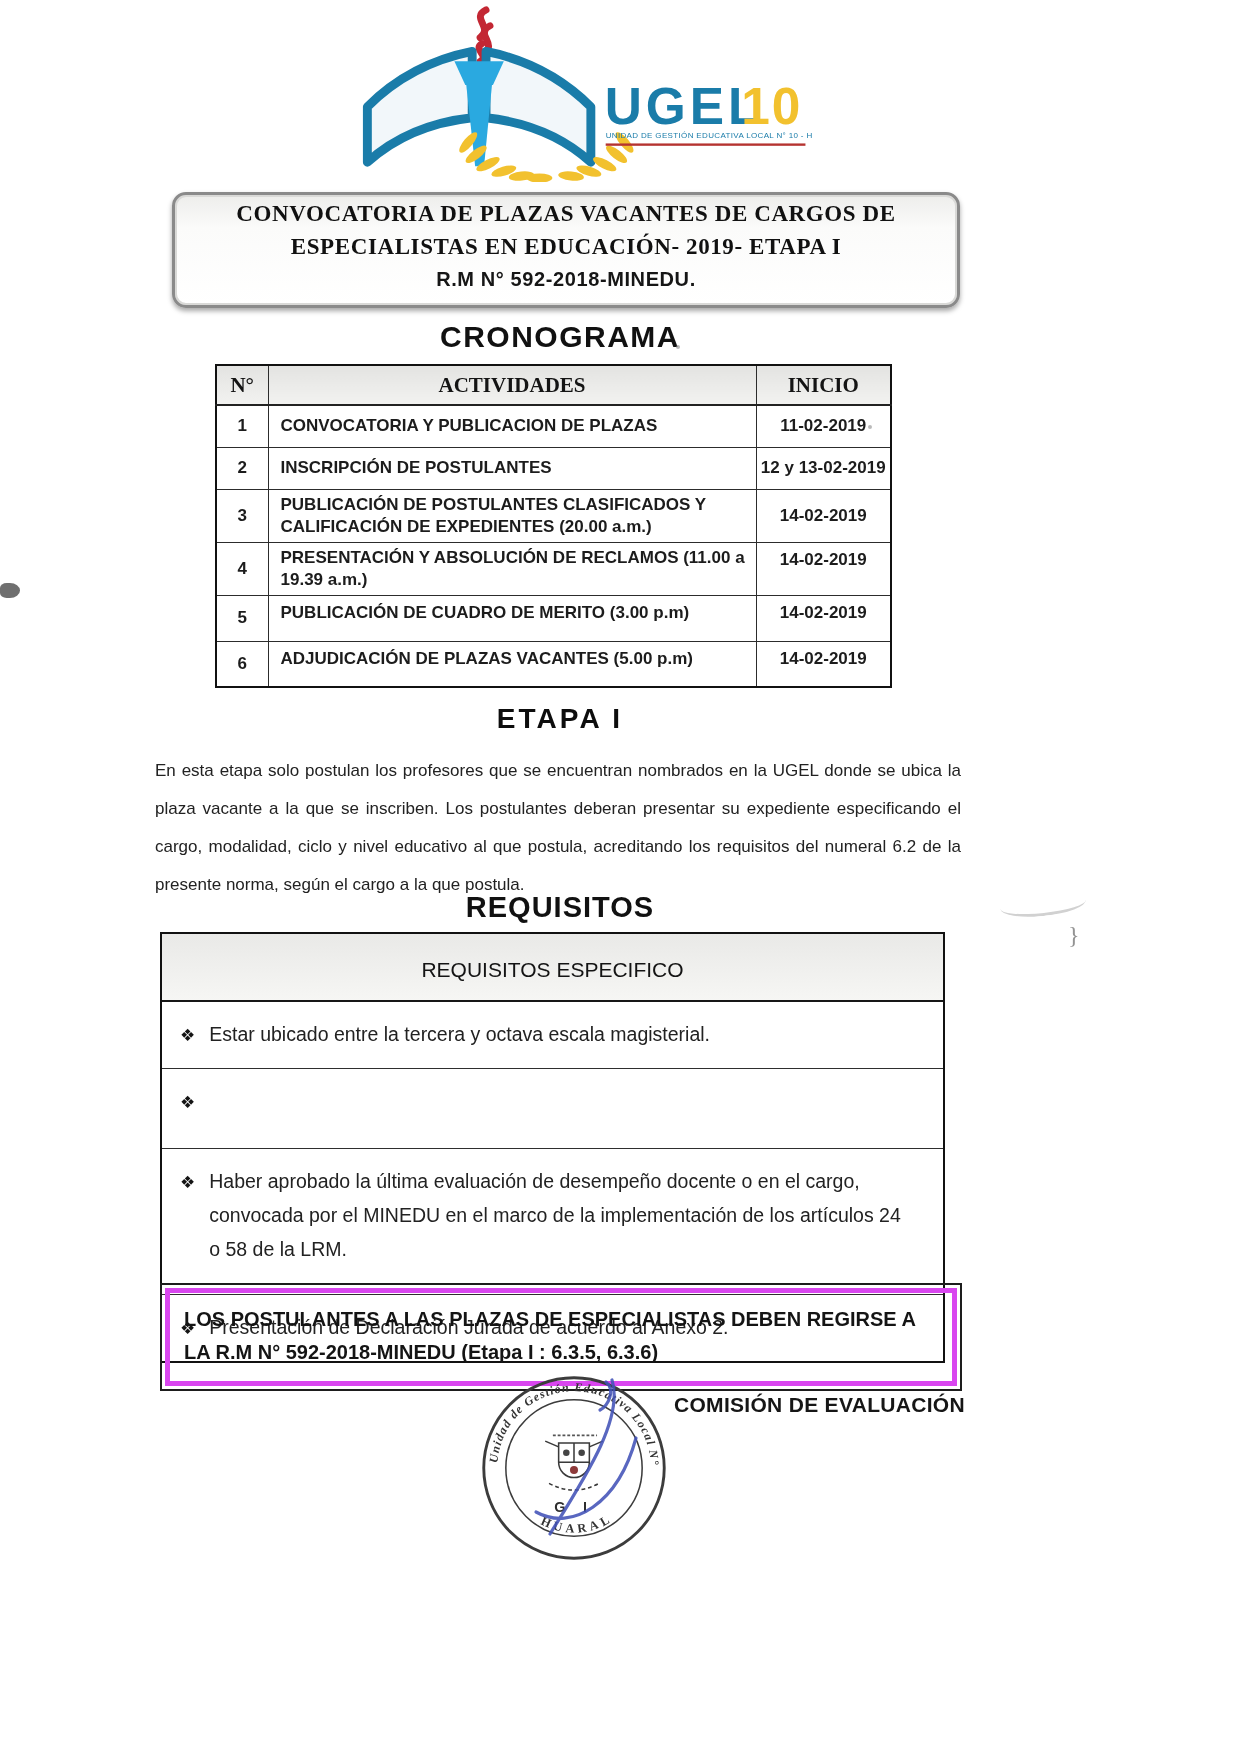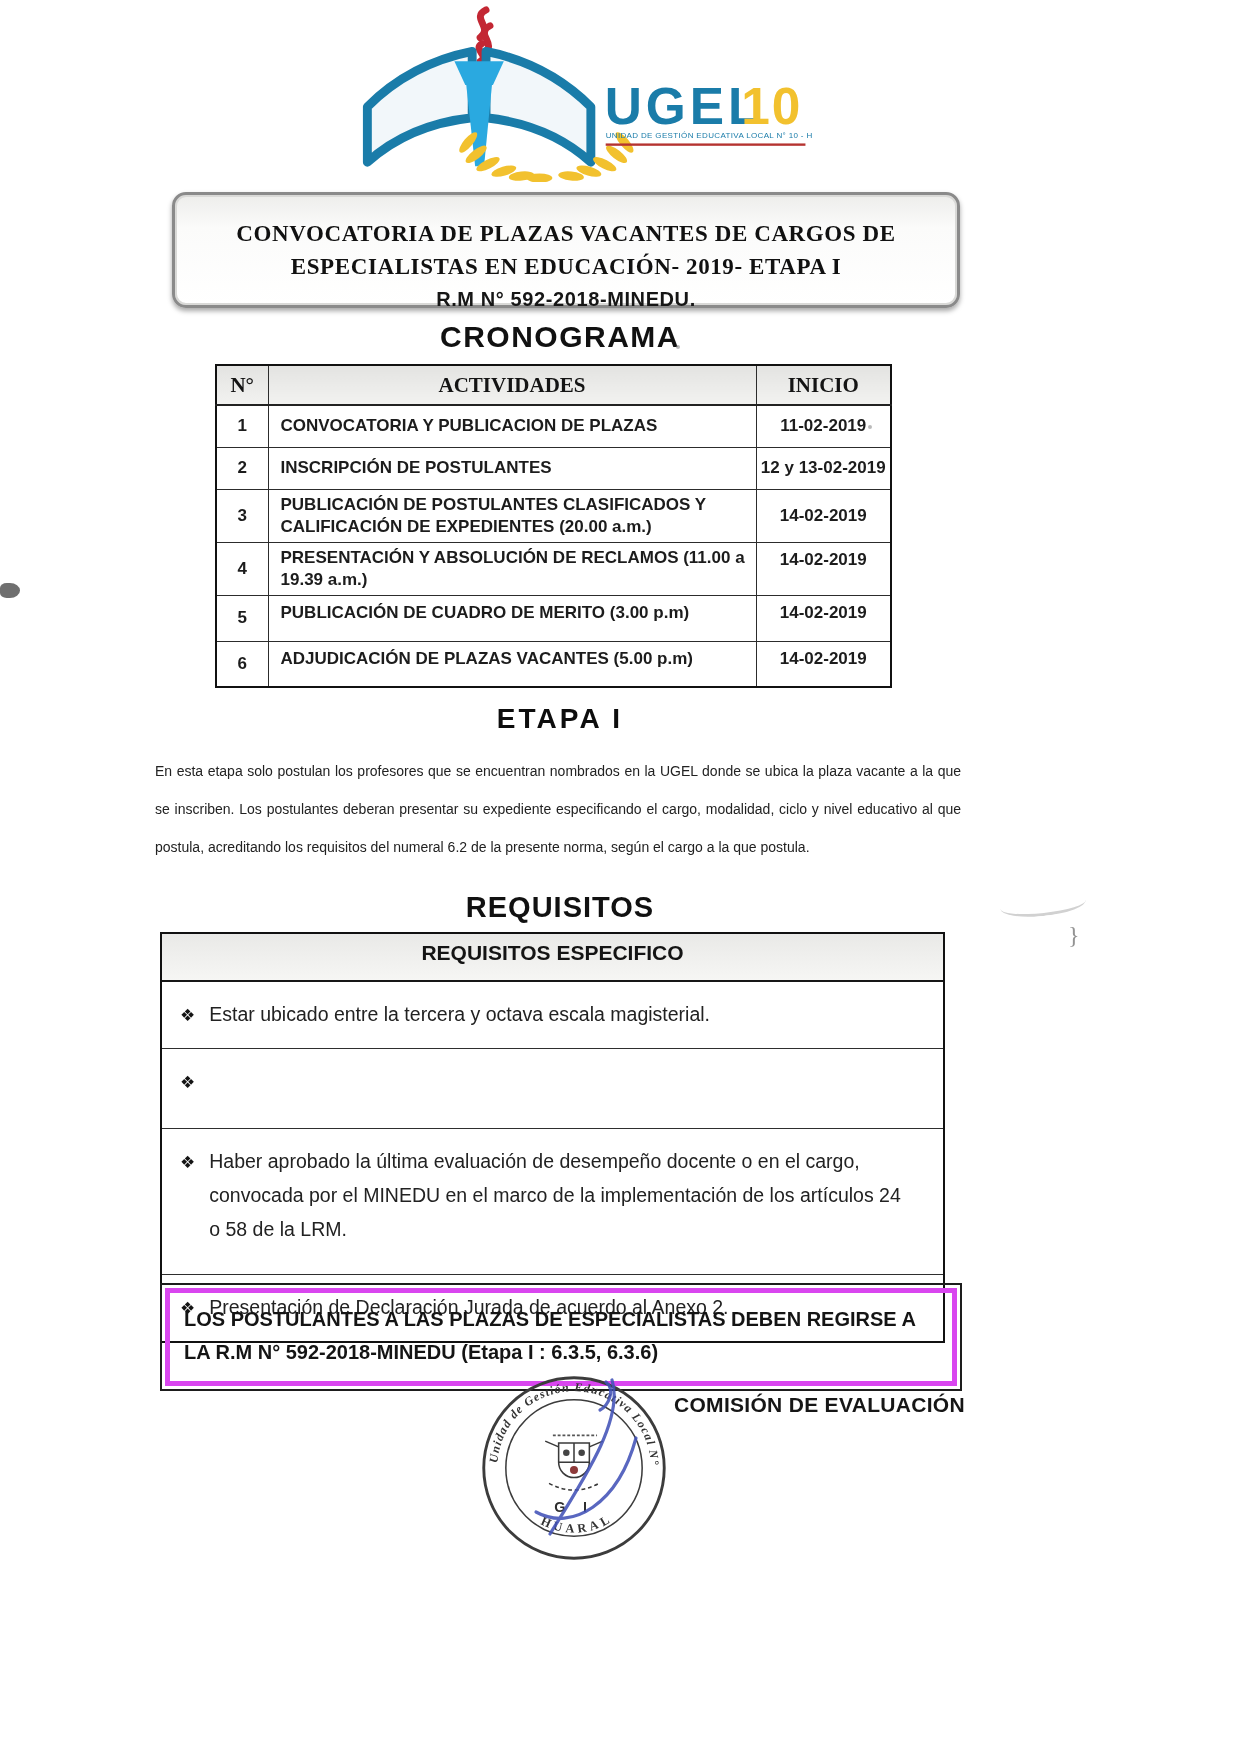--- a/index.html
+++ b/index.html
@@ -7,21 +7,21 @@
         font-family:"Liberation Sans",sans-serif;color:#1a1a1a;}
 
   
   .logo{position:absolute;left:343px;top:4px;width:470px;height:178px;}
 
   
   .title-box{position:absolute;left:172px;top:192px;width:788px;height:116px;
              border:3px solid #8a8a8a;border-radius:14px;
              background:linear-gradient(180deg,#ededeb 0%,#fbfbfa 30%,#ffffff 100%);
              box-shadow:0 3px 5px rgba(0,0,0,.35), inset 0 0 0 2px #d9d9d7;
-             text-align:center;padding-top:22px;box-sizing:border-box;}
+             text-align:center;padding-top:2px;box-sizing:border-box;}
   .title-box .l12{font-family:"Liberation Serif",serif;font-weight:bold;font-size:23px;
                   letter-spacing:.6px;line-height:33px;color:#111;}
   .title-box .l3{font-size:20px;font-weight:bold;letter-spacing:.6px;margin-top:5px;color:#161616;}
 
   
   .hwrap{position:absolute;left:150px;width:820px;text-align:center;}
   .h-crono{top:320px;font-size:30px;font-weight:bold;letter-spacing:1.5px;color:#111;}
   .h-etapa{top:703px;font-family:Liberation Sans, sans-serif;font-size:28px;font-weight:bold;letter-spacing:3px;color:#0d0d0d;}
   .h-req{top:891px;font-size:29px;font-weight:bold;letter-spacing:1px;color:#111;}
 
@@ -34,27 +34,27 @@
       font-family:"Liberation Serif",serif;font-size:21px;font-weight:bold;color:#141414;border-bottom:2px solid #222;}
   table.crono td{font-size:17px;font-weight:bold;color:#1c1c1c;}
   td.cn{text-align:center;}
   td.ca{padding:4px 10px 4px 12px;line-height:22px;}
   td.ci{text-align:center;}
   tr.r1{height:42px;} tr.r2{height:42px;} tr.r3{height:48px;} tr.r4{height:48px;} tr.r5{height:46px;} tr.r6{height:46px;}
   tr.r4 td.ci, tr.r5 td.ci, tr.r6 td.ci{vertical-align:top;padding-top:7px;}
   tr.r5 td.ca, tr.r6 td.ca{vertical-align:top;padding-top:6px;}
 
   
-  .etapa-par{position:absolute;left:155px;top:752px;width:806px;font-size:14px;line-height:38px;
+  .etapa-par{position:absolute;left:155px;top:752px;width:806px;font-size:17px;line-height:38px;
              text-align:justify;color:#222;}
 
   
   .req-table{position:absolute;left:160px;top:932px;width:785px;border:2px solid #111;box-sizing:border-box;}
-  .req-head{height:48px;background:linear-gradient(180deg,#e9e9e7,#f6f6f4);border-bottom:2px solid #161616;
-            text-align:center;font-size:21px;font-weight:bold;color:#141414;padding-top:7px;box-sizing:border-box;}
+  .req-head{height:68px;background:linear-gradient(180deg,#e9e9e7,#f6f6f4);border-bottom:2px solid #161616;
+            text-align:center;font-size:21px;font-weight:normal;color:#141414;padding-top:24px;box-sizing:border-box;}
   .req-item{display:flex;gap:14px;padding:15px 26px 15px 18px;border-bottom:1px solid #2e2e2e;
             font-size:19.5px;line-height:34px;color:#222;}
   .req-item:last-child{border-bottom:none;}
   .req-item .bullet{flex:0 0 auto;font-size:17px;color:#141414;padding-top:2px;}
   .req-item.tall{padding-bottom:28px;}
 
   
   .notice-outer{position:absolute;left:160px;top:1283px;width:802px;border:2px solid #1d1d1d;
                 padding:3px;box-sizing:border-box;}
   .notice-inner{border:5px solid #d946ef;padding:10px 20px 12px 14px;font-size:20px;font-weight:bold;

